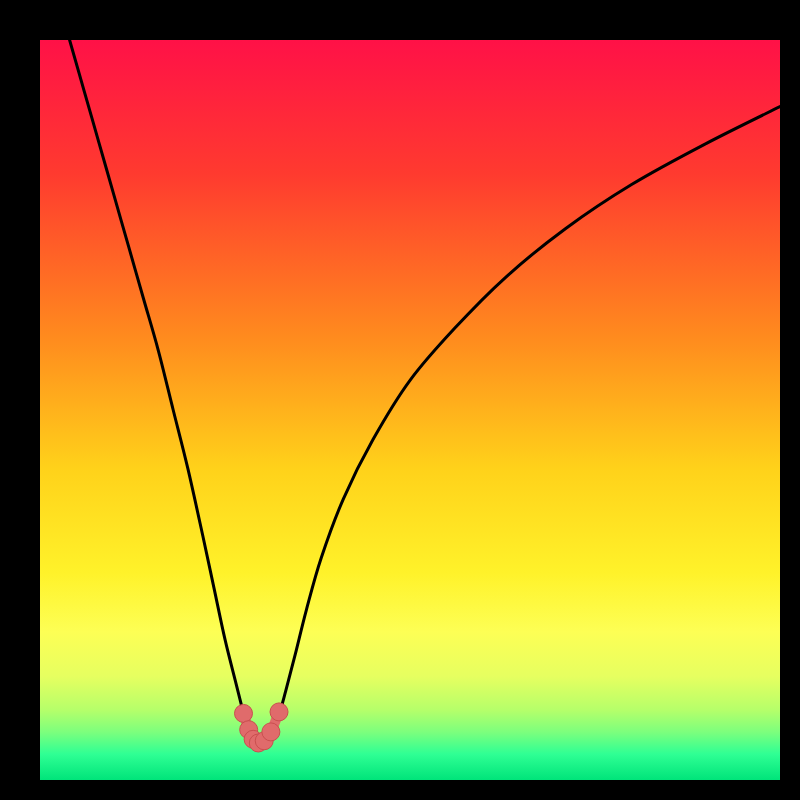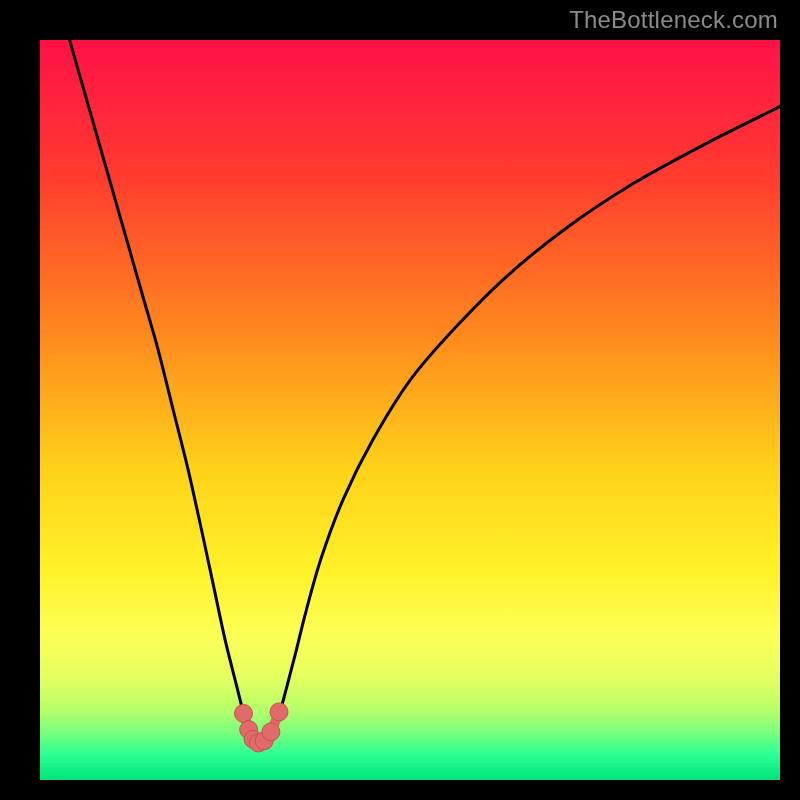--- a/index.html
+++ b/index.html
@@ -48,21 +48,20 @@
     font-size: 24px;
     color: #8a8a8a;
     letter-spacing: 0.2px;
     user-select: none;
   }
 </style>
 </head>
 <body>
 
 <div class="frame">
-  <div class="watermark">TheBottleneck.com</div>
   <div class="plot">
     <svg class="gradient" id="bg-svg" viewBox="0 0 740 740" preserveAspectRatio="none">
       <defs>
         <linearGradient id="grad" x1="0" y1="0" x2="0" y2="1">
             <stop offset="0.00%" stop-color="#ff1147"></stop>
             <stop offset="18.00%" stop-color="#ff3a2f"></stop>
             <stop offset="40.00%" stop-color="#ff8a1e"></stop>
             <stop offset="58.00%" stop-color="#ffd21a"></stop>
             <stop offset="72.00%" stop-color="#fff22a"></stop>
             <stop offset="80.00%" stop-color="#fdff55"></stop>

